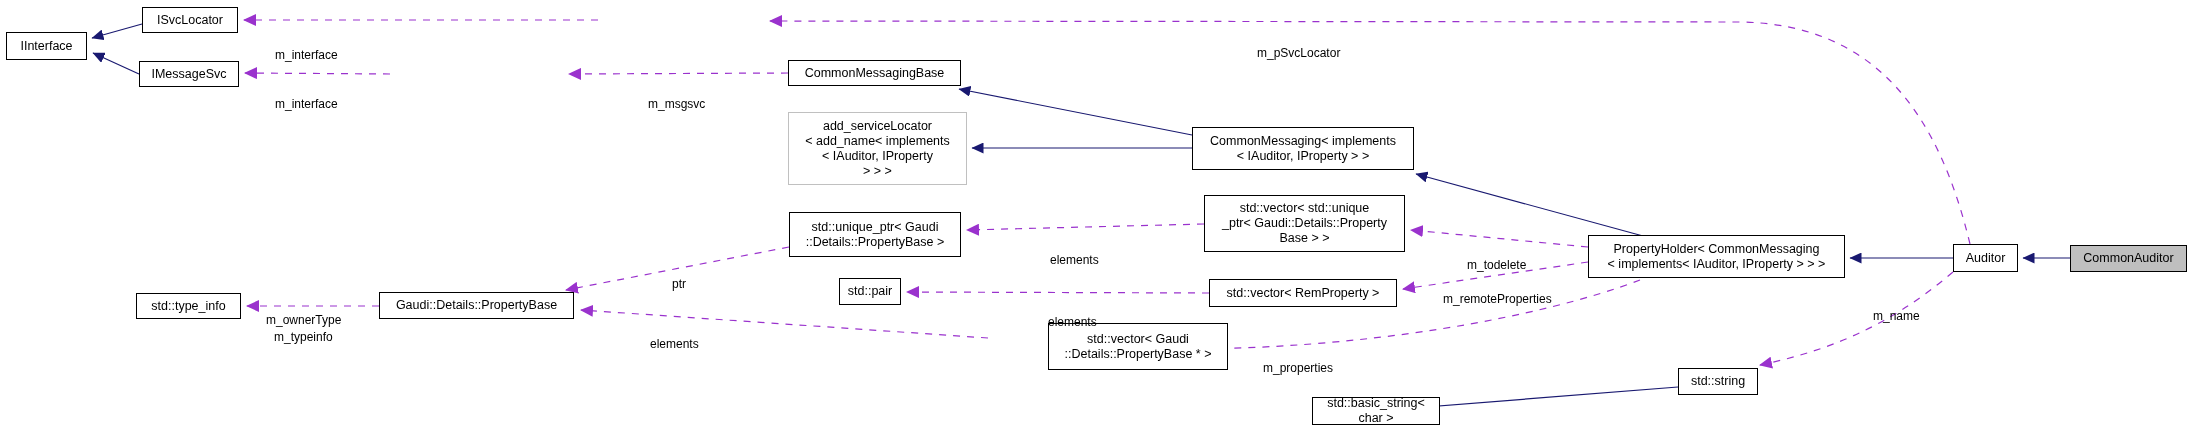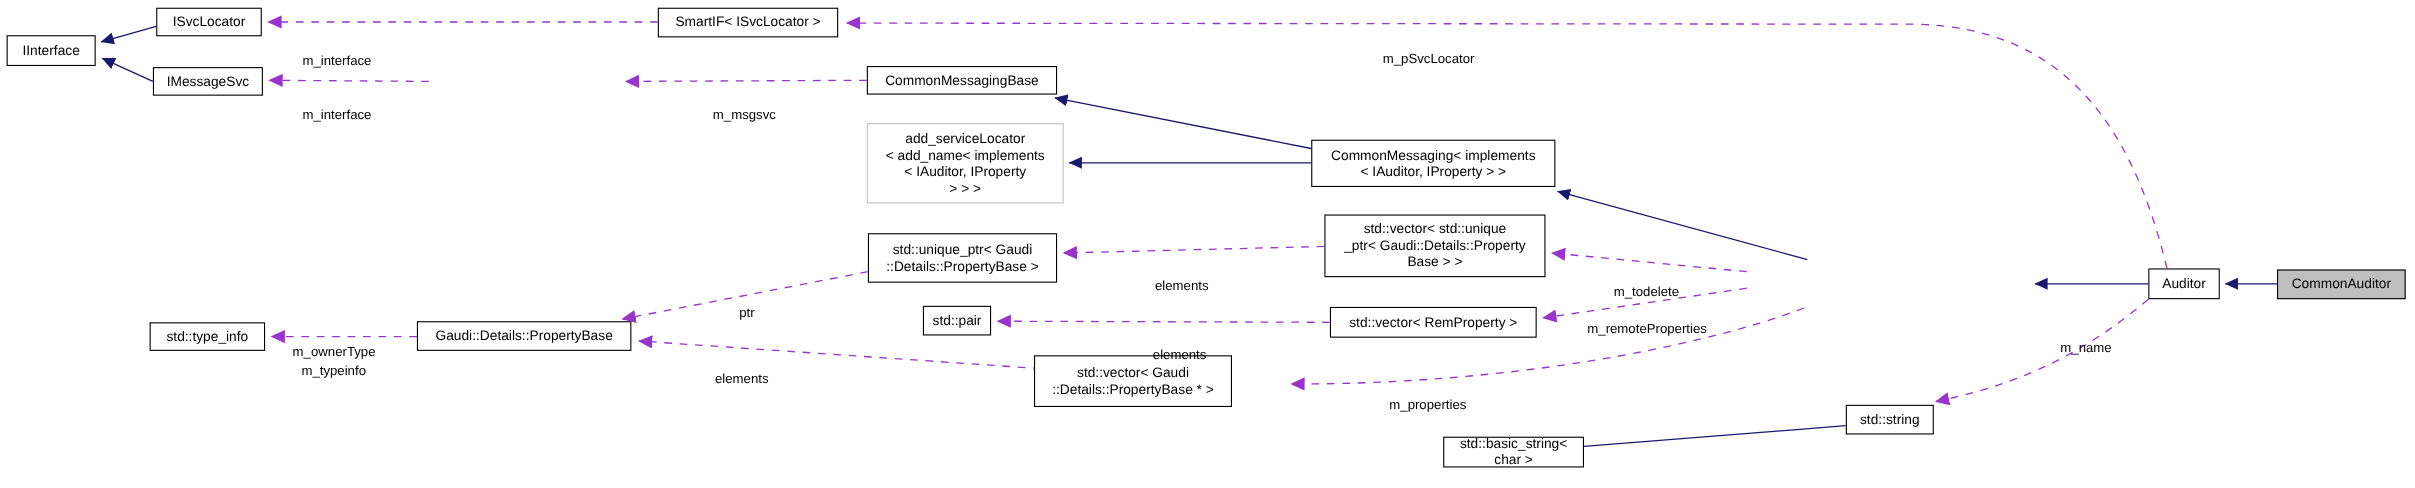--- a/index.html
+++ b/index.html
@@ -59,39 +59,40 @@
     <path class="use" d="M1588,247 L1411,230" marker-end="url(#arrUse)"></path>
     <path class="use" d="M1588,262 L1403,289" marker-end="url(#arrUse)"></path>
     <path class="use" d="M1640,280 C1540,318 1360,350 1174,349" marker-end="url(#arrUse)"></path>
     <path class="use" d="M1953,272 C1885,330 1822,352 1760,365" marker-end="url(#arrUse)"></path>
     <path class="use" d="M988,338 L581,310" marker-end="url(#arrUse)"></path>
   </svg>
 
   <div class="node" style="left:6px;top:32px;width:81px;height:28px">IInterface</div>
   <div class="node" style="left:142px;top:7px;width:96px;height:26px">ISvcLocator</div>
   <div class="node" style="left:139px;top:61px;width:100px;height:26px">IMessageSvc</div>
-  <div class="node" style="left:598px;top:7px;width:164px;height:27px">SmartIF&lt; ISvcLocator &gt;</div>
   <div class="node" style="left:788px;top:60px;width:173px;height:26px">CommonMessagingBase</div>
   <div class="node truncated" style="left:788px;top:112px;width:179px;height:73px">add_serviceLocator
 &lt; add_name&lt; implements
 &lt; IAuditor, IProperty
 &gt; &gt; &gt;</div>
   <div class="node" style="left:1192px;top:127px;width:222px;height:43px">CommonMessaging&lt; implements
 &lt; IAuditor, IProperty &gt; &gt;</div>
   <div class="node" style="left:1204px;top:195px;width:201px;height:57px">std::vector&lt; std::unique
 _ptr&lt; Gaudi::Details::Property
 Base &gt; &gt;</div>
   <div class="node" style="left:789px;top:212px;width:172px;height:45px">std::unique_ptr&lt; Gaudi
 ::Details::PropertyBase &gt;</div>
   <div class="node" style="left:839px;top:278px;width:62px;height:27px">std::pair</div>
   <div class="node" style="left:1209px;top:279px;width:188px;height:28px">std::vector&lt; RemProperty &gt;</div>
   <div class="node" style="left:136px;top:293px;width:105px;height:26px">std::type_info</div>
   <div class="node" style="left:379px;top:292px;width:195px;height:27px">Gaudi::Details::PropertyBase</div>
-  <div class="node" style="left:940px;top:323px;width:180px;height:47px">std::vector&lt; Gaudi
+  <div class="node" style="left:1048px;top:323px;width:180px;height:47px">std::vector&lt; Gaudi
 ::Details::PropertyBase * &gt;</div>
+  <div class="node" style="left:1588px;top:235px;width:257px;height:43px">PropertyHolder&lt; CommonMessaging
+&lt; implements&lt; IAuditor, IProperty &gt; &gt; &gt;</div>
   <div class="node" style="left:1953px;top:244px;width:65px;height:28px">Auditor</div>
   <div class="node current" style="left:2070px;top:245px;width:117px;height:27px">CommonAuditor</div>
   <div class="node" style="left:1678px;top:368px;width:80px;height:27px">std::string</div>
   <div class="node" style="left:1312px;top:397px;width:128px;height:28px">std::basic_string&lt;
 char &gt;</div>
 
   <span class="edge-label" style="left:275px;top:7px">m_interface</span>
   <span class="edge-label" style="left:275px;top:56px">m_interface</span>
   <span class="edge-label" style="left:648px;top:56px">m_msgsvc</span>
   <span class="edge-label" style="left:1257px;top:5px">m_pSvcLocator</span>

